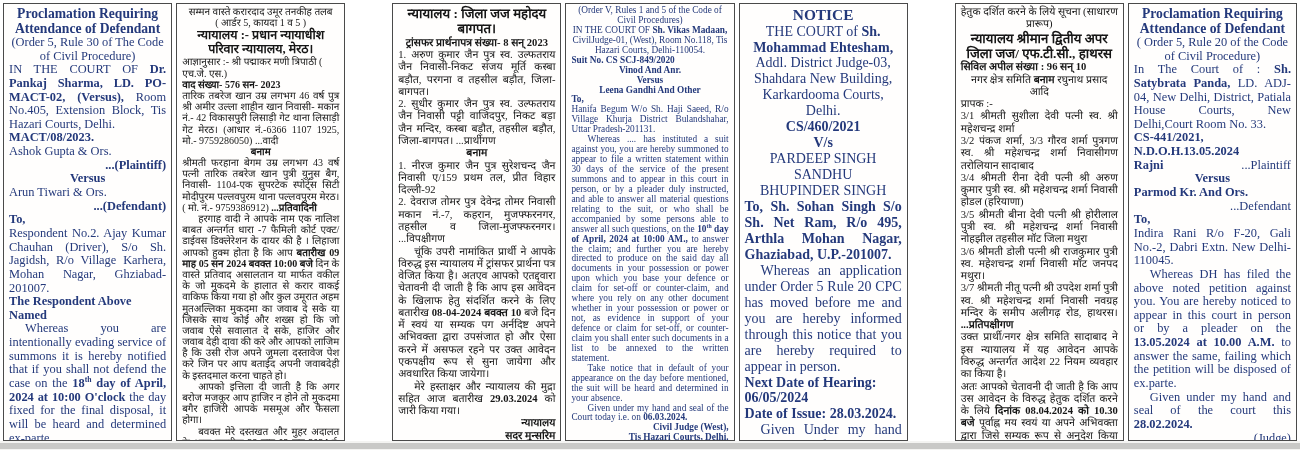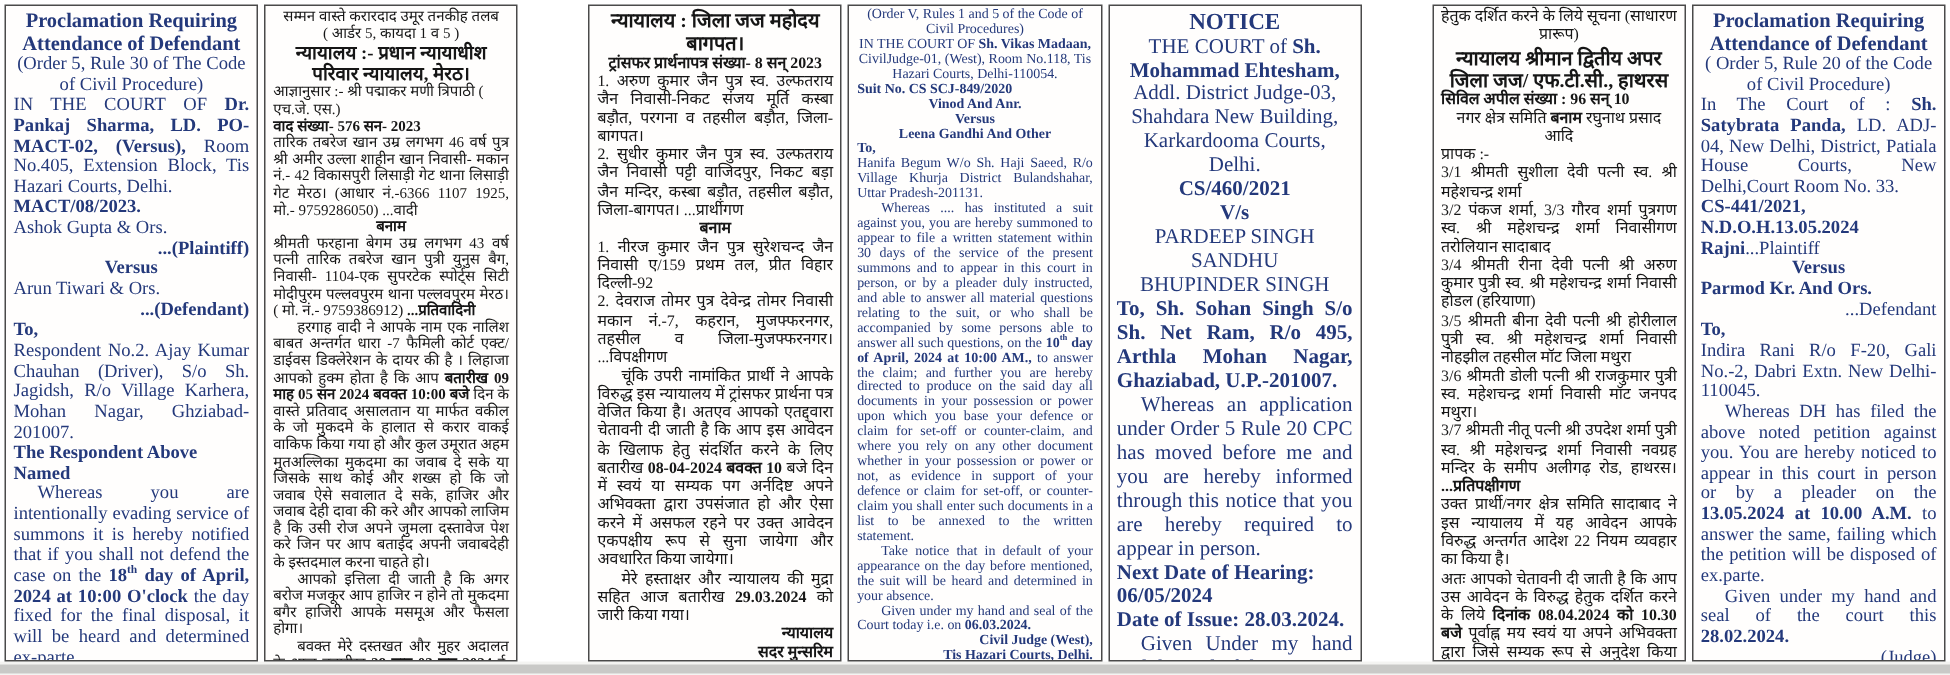--- a/index.html
+++ b/index.html
@@ -12,21 +12,21 @@
   .sz-md{font-size:10px;line-height:1.12;}
   .sz-md2{font-size:10.6px;line-height:1.16;margin-left:43px;}
   .sz-lg{font-size:12.4px;line-height:1.1;}
   .sz-xl{font-size:14px;line-height:1.14;}
   .block{margin:0;}
   .a-c{text-align:center;}
   .a-r{text-align:right;}
   .a-j{text-align:justify;}
   .b{font-weight:bold;}
   .indent{text-indent:16px;}
-  .split{display:flex;align-items:flex-end;}
+  .split{display:flex;justify-content:space-between;align-items:flex-end;}
   .sans{font-family:"Liberation Sans",sans-serif;}
   .role-notice-title{font-size:1.1em;}
   .hi .role-notice-title{font-size:1.25em;}
   sup.s{vertical-align:super;font-size:0.62em;line-height:0;}
   .bottom-strip{height:6px;background:#c9c9c7;margin-top:2px;}
 </style>
 </head>
 <body>
 
 <div class="page" id="columns">

